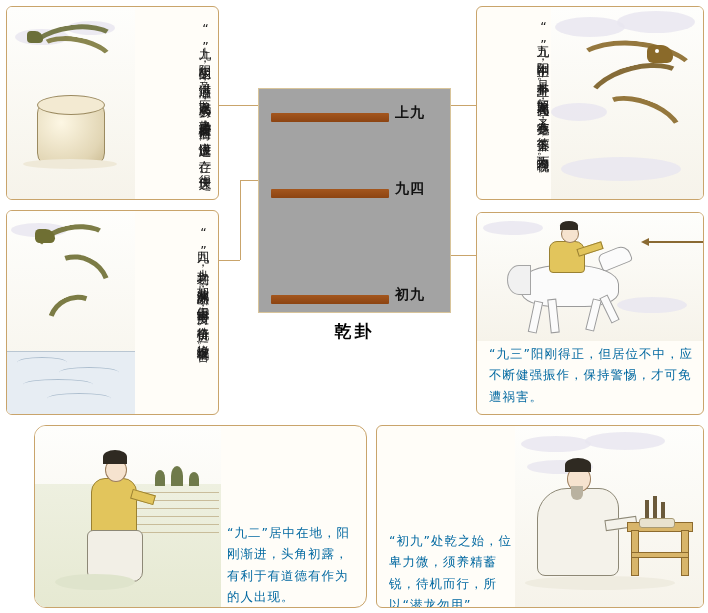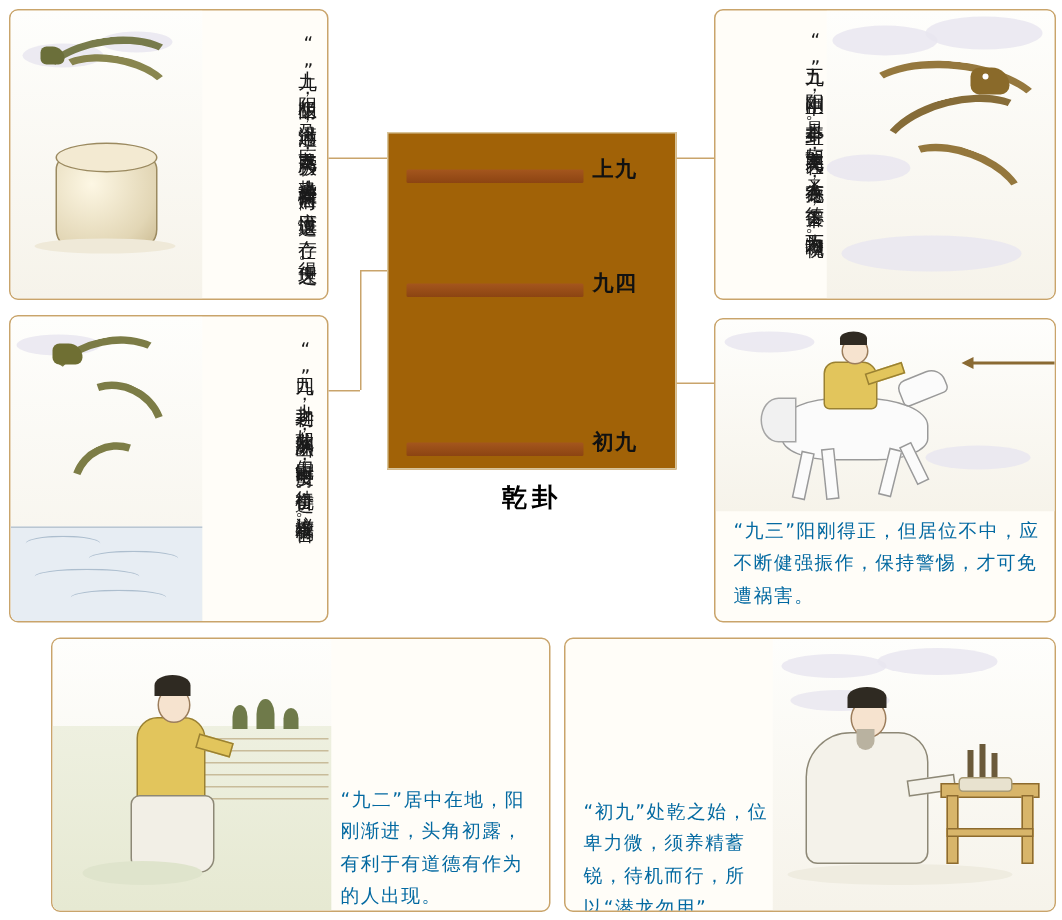--- a/index.html
+++ b/index.html
@@ -40,21 +40,21 @@
     letter-spacing: 1px;
   }
   
   #hexagram-card {
     position: absolute;
     left: 258px;
     top: 88px;
     width: 193px;
     height: 225px;
     border: 1px solid #d8c49a;
-    background: #a16207;
+    background: #a3a3a3;
     box-sizing: border-box;
     padding-left: 44px;
   }
   .line-row {
     position: absolute;
     left: 12px;
     width: 170px;
     height: 30px;
   }
   .yao-bar {
@@ -302,21 +302,21 @@
     <div style="position:absolute; left:30px; top:52px; width:22px; height:28px; background:#f1f1f1; border:1px solid #a5a5a5; border-radius:50% 0 0 50%;"></div>
 
     <div class="robe-yellow" style="left:72px; top:28px; width:34px; height:30px; border-radius:8px 10px 4px 4px;"></div>
     <div class="head" style="left:84px; top:12px; width:16px; height:16px;"></div>
     <div class="hair" style="left:83px; top:8px; width:18px; height:9px;"></div>
     <div style="position:absolute; left:100px; top:32px; width:24px; height:6px; background:#e2c55c; border:1px solid #9a8132; transform:rotate(-18deg);"></div>
   </div>
   <div class="htext" style="position:absolute; left:12px; top:130px; width:204px;">“九三”阳刚得正，但居位不中，应不断健强振作，保持警惕，才可免遭祸害。</div>
 </div>
 
-<div class="panel" id="p-jiuer" style="left:34px; top:425px; width:333px; height:183px;">
+<div class="panel" id="p-jiuer" style="left:34px; top:425px; width:333px; height:183px;border-radius:12px;">
   <div class="pic" style="left:0; top:0; width:186px; height:181px;">
     <div class="sky"></div>
     <div class="ground" style="left:0; top:58px; width:186px; height:123px; background:linear-gradient(#eef0e0,#e6e9d2);"></div>
     <div class="field-line" style="left:96px; top:66px; width:88px;"></div>
     <div class="field-line" style="left:92px; top:74px; width:92px;"></div>
     <div class="field-line" style="left:88px; top:82px; width:96px;"></div>
     <div class="field-line" style="left:84px; top:90px; width:100px;"></div>
     <div class="field-line" style="left:80px; top:98px; width:104px;"></div>
     <div class="field-line" style="left:76px; top:106px; width:108px;"></div>
     <div style="position:absolute; left:120px; top:44px; width:10px; height:16px; background:#6f7a4a; border-radius:50% 50% 0 0;"></div>

